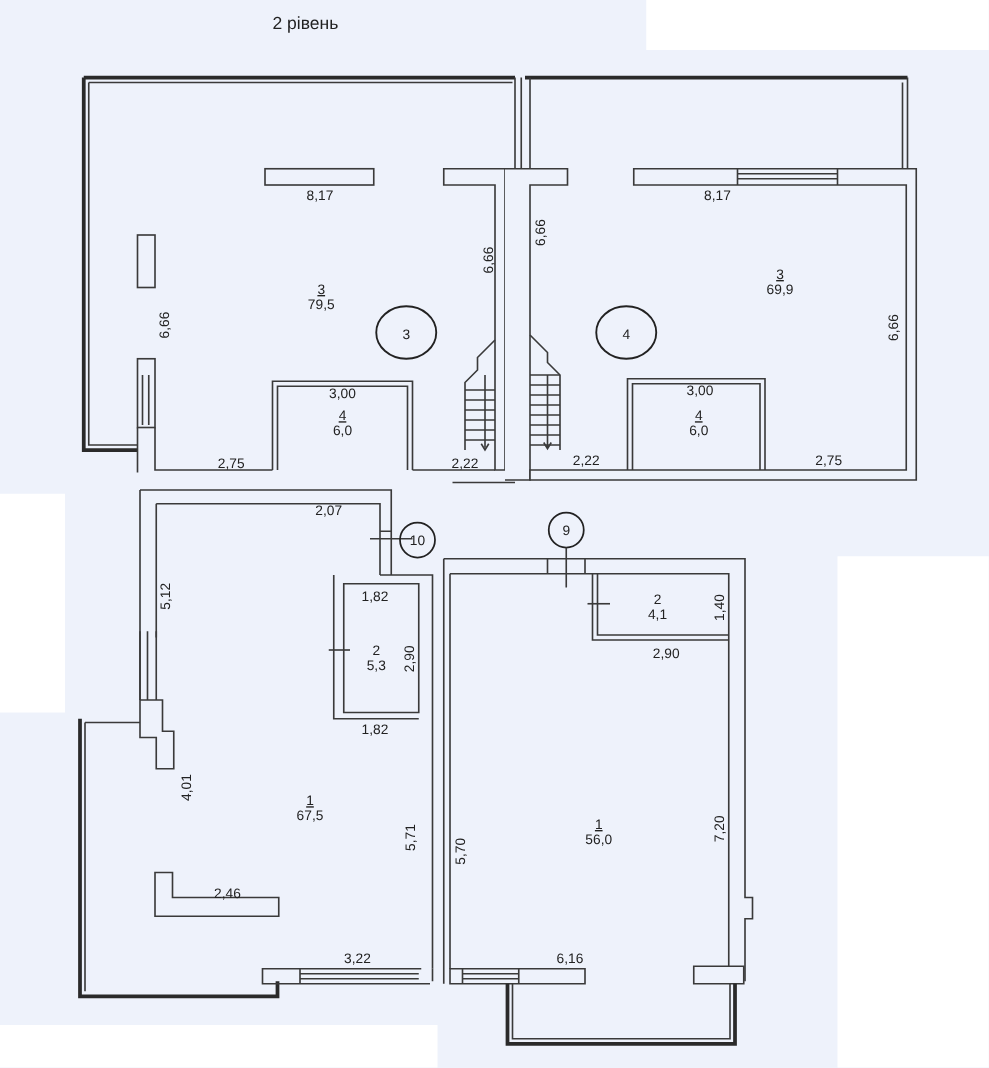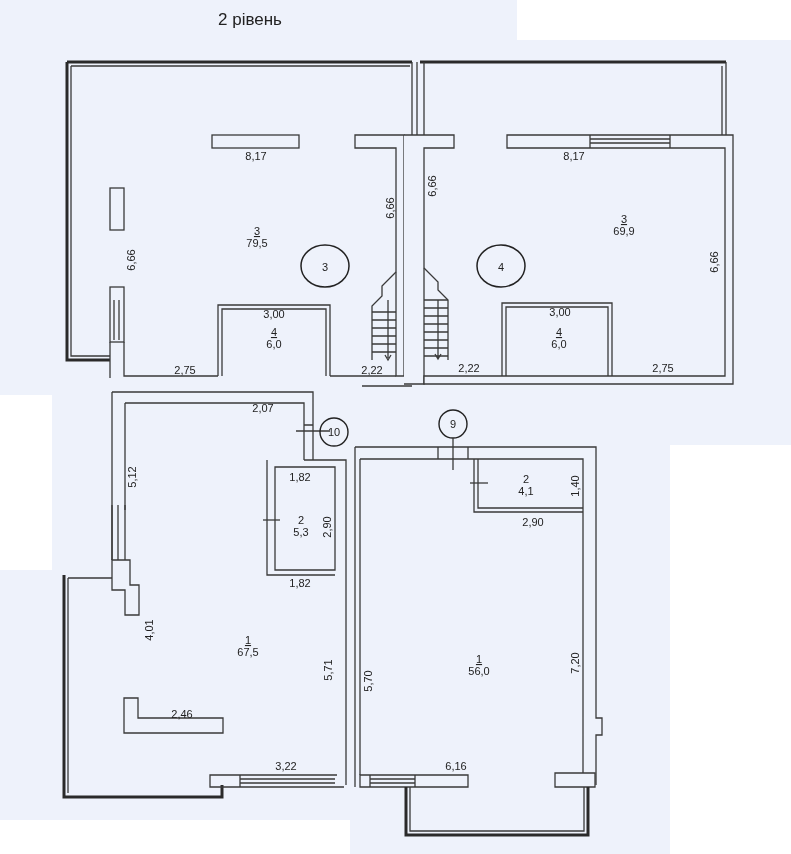--- a/index.html
+++ b/index.html
@@ -3,21 +3,21 @@
 <meta charset="utf-8">
 <style>
   html,body{margin:0;padding:0;}
   body{width:791px;height:854px;background:#eef2fb;position:relative;overflow:hidden;font-family:"Liberation Sans",sans-serif;}
   .paper{position:absolute;background:#ffffff;}
   svg{position:absolute;left:0;top:0;}
   .w{fill:none;stroke:#3a3a3a;stroke-width:1.3;}
   .wt{fill:none;stroke:#2a2a2a;stroke-width:3;}
   .f{fill:#eef2fb;stroke:#3a3a3a;stroke-width:1.3;}
   .lbl{font-family:"Liberation Sans",sans-serif;font-size:11px;fill:#222;}
-  .title{position:absolute;left:218px;top:10px;font-size:17px;color:#222;text-align:center;}
+  .title{position:absolute;left:218px;top:10px;font-size:14px;color:#222;text-align:center;}
 </style>
 </head>
 <body>
 
 <div class="paper" style="left:517px;top:0;width:274px;height:40px;"></div>
 <div class="paper" style="left:670px;top:445px;width:121px;height:409px;"></div>
 <div class="paper" style="left:0;top:395px;width:52px;height:175px;"></div>
 <div class="paper" style="left:0;top:820px;width:350px;height:34px;"></div>
 
 <div class="title">2 рівень</div>

